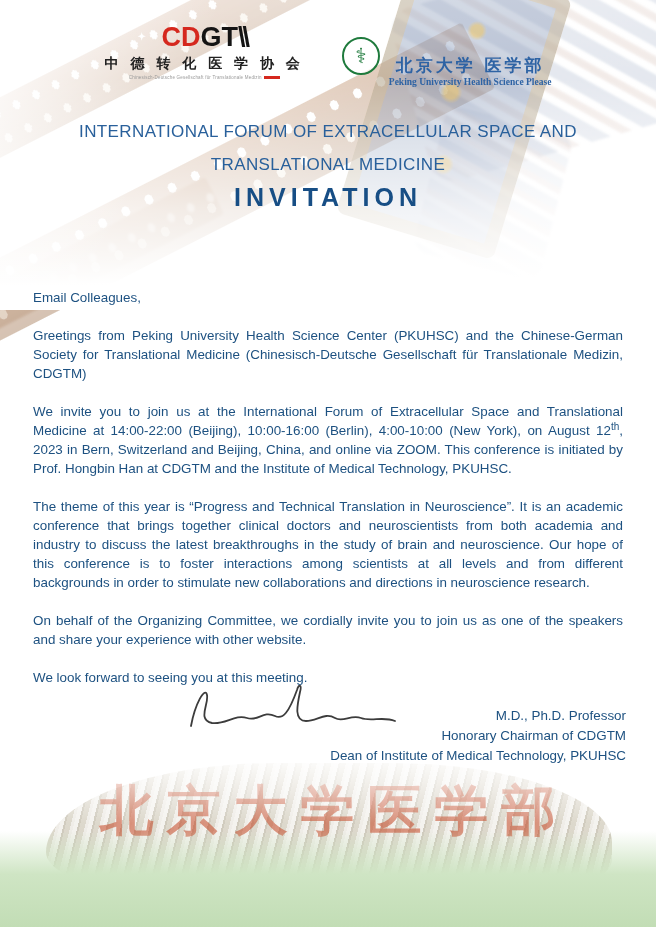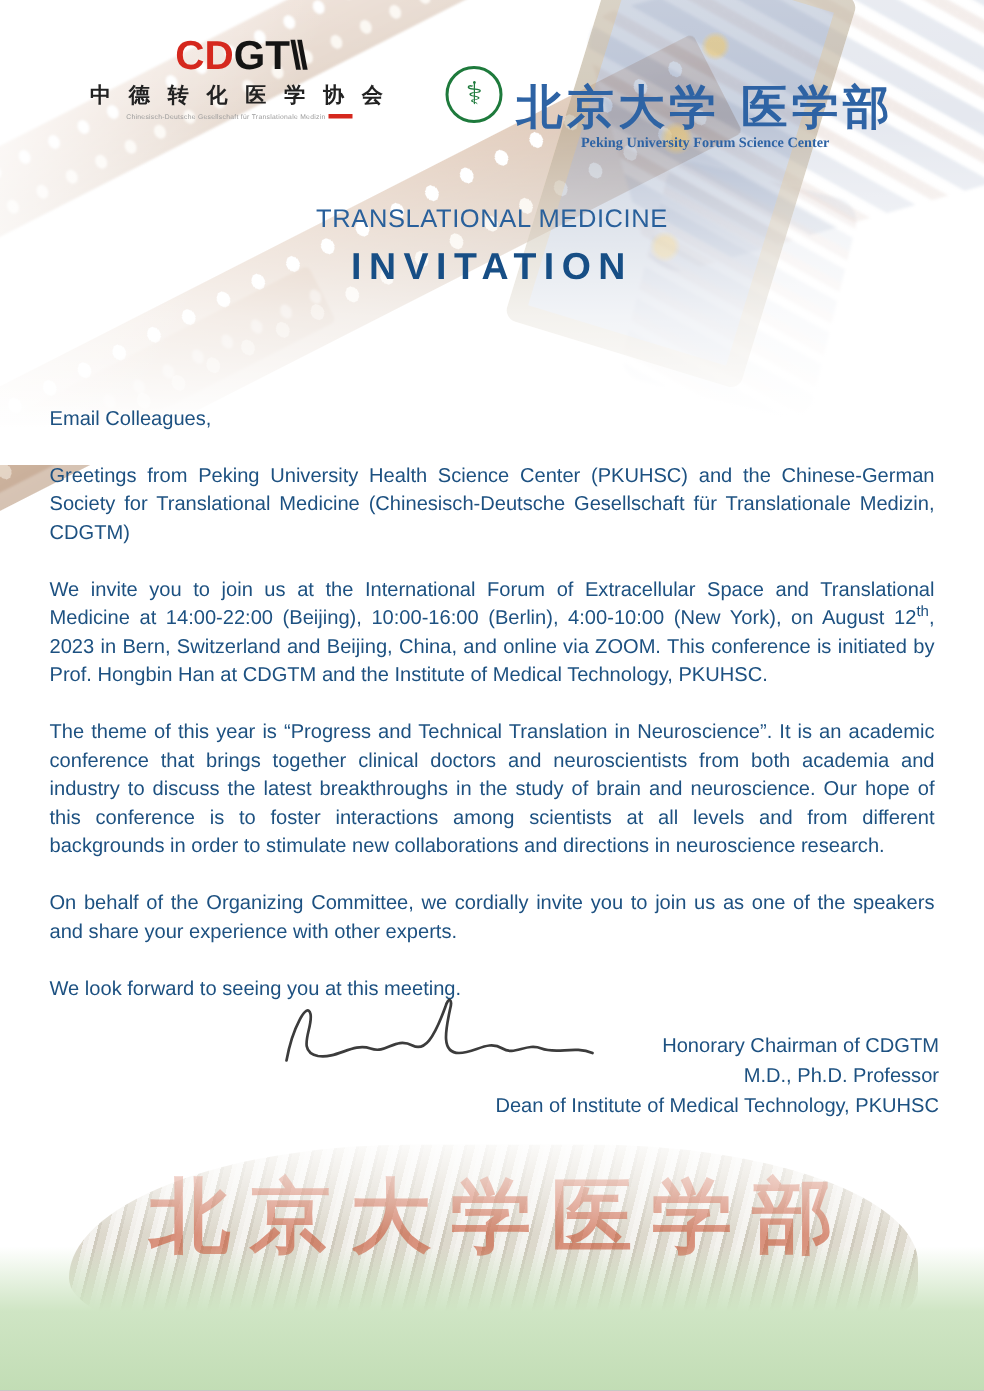--- a/index.html
+++ b/index.html
@@ -108,21 +108,21 @@
   .cdgtm-cn{margin-top:4px;font-size:14px;font-weight:bold;letter-spacing:4px;color:#222;white-space:nowrap;}
   .cdgtm-sub{margin-top:2px;font-size:4.5px;color:#9a9a9a;letter-spacing:.2px;white-space:nowrap;}
   .cdgtm-sub .redbar{display:inline-block;width:16px;height:3px;background:#d5281e;vertical-align:middle;margin-left:2px;}
   .pku{display:flex;align-items:center;gap:9px;}
   .pku-emblem{
     width:38px;height:38px;border:2.5px solid #1e7a3c;border-radius:50%;
     display:flex;align-items:center;justify-content:center;
     color:#1e7a3c;font-size:21px;background:rgba(255,255,255,.65);box-sizing:border-box;
   }
   .pku-text{text-align:center;}
-  .pku-cn{font-family:"DejaVu Serif", serif;font-size:31px;font-weight:bold;color:#2e63a4;letter-spacing:3px;line-height:1;white-space:nowrap;margin-top:33px;}
+  .pku-cn{font-family:"DejaVu Serif", serif;font-size:17px;font-weight:bold;color:#2e63a4;letter-spacing:3px;line-height:1;white-space:nowrap;margin-top:33px;}
   .pku-en{margin-top:3px;font-family:"Liberation Serif", serif;font-size:9.5px;font-weight:bold;color:#2e63a4;white-space:nowrap;}
   
   .titles{position:relative;z-index:2;text-align:center;margin-top:35px;color:#29609b;}
   .title-line{font-size:17px;line-height:20px;letter-spacing:.4px;}
   .title-line + .title-line{margin-top:13px;}
   .invitation{margin-top:7px;font-size:25px;line-height:30px;font-weight:bold;letter-spacing:5px;color:#174e85;}
   
   .letter{position:relative;z-index:2;margin:76px 33px 0;color:#1d5181;font-size:13.4px;line-height:19px;text-align:justify;}
   .letter p{margin:0 0 19px;}
   .letter p.salutation{text-align:left;}
@@ -161,41 +161,42 @@
       </div>
       <div class="cdgtm-cn">中 德 转 化 医 学 协 会</div>
       <div class="cdgtm-sub"><span>Chinesisch-Deutsche Gesellschaft für Translationale Medizin</span><span class="redbar"></span></div>
     </div>
     <div class="pku">
       <div class="pku-emblem">
         <span>⚕</span>
       </div>
       <div class="pku-text">
         <div class="pku-cn">北京大学 医学部</div>
-        <div class="pku-en">Peking University Forum Science Center</div>
+        <div class="pku-en">Peking University Health Science Please</div>
       </div>
     </div>
   </div>
 
   <div class="titles">
+    <div class="title-line">INTERNATIONAL FORUM OF EXTRACELLULAR SPACE AND</div>
     <div class="title-line">TRANSLATIONAL MEDICINE</div>
     <div class="invitation">INVITATION</div>
   </div>
 
   <div class="letter">
     <p class="salutation">Email Colleagues,</p>
     <p>Greetings from Peking University Health Science Center (PKUHSC) and the Chinese-German Society for Translational Medicine (Chinesisch-Deutsche Gesellschaft für Translationale Medizin, CDGTM)</p>
     <p><span>We invite you to join us at the International Forum of Extracellular Space and Translational Medicine at 14:00-22:00 (Beijing), 10:00-16:00 (Berlin), 4:00-10:00 (New York), on August 12</span><sup>th</sup><span>, 2023 in Bern, Switzerland and Beijing, China, and online via ZOOM. This conference is initiated by Prof. Hongbin Han at CDGTM and the Institute of Medical Technology, PKUHSC.</span></p>
     <p>The theme of this year is “Progress and Technical Translation in Neuroscience”. It is an academic conference that brings together clinical doctors and neuroscientists from both academia and industry to discuss the latest breakthroughs in the study of brain and neuroscience. Our hope of this conference is to foster interactions among scientists at all levels and from different backgrounds in order to stimulate new collaborations and directions in neuroscience research.</p>
-    <p>On behalf of the Organizing Committee, we cordially invite you to join us as one of the speakers and share your experience with other experts.</p>
+    <p>On behalf of the Organizing Committee, we cordially invite you to join us as one of the speakers and share your experience with other website.</p>
     <p>We look forward to seeing you at this meeting.</p>
   </div>
 
   <div class="signature">
     <svg class="sig-svg" viewBox="0 0 218 64" aria-hidden="true">
       <path d="M7 50 C11 28 21 10 23 19 C25 28 13 44 28 47 C41 49 51 38 63 42 C74 46 79 34 91 40 C99 44 105 36 113 14 C115 7 118 9 116 16 C113 30 110 45 122 45 C133 45 141 36 151 42 C159 47 167 38 177 42 C187 46 199 40 211 45" stroke="#3c3c3c" stroke-width="1.8" fill="none" stroke-linecap="round"></path>
     </svg>
+    <div>M.D., Ph.D. Professor</div>
     <div>Honorary Chairman of CDGTM</div>
-    <div>M.D., Ph.D. Professor</div>
     <div>Dean of Institute of Medical Technology, PKUHSC</div>
   </div>
 
 </div>
 
 </body></html>

